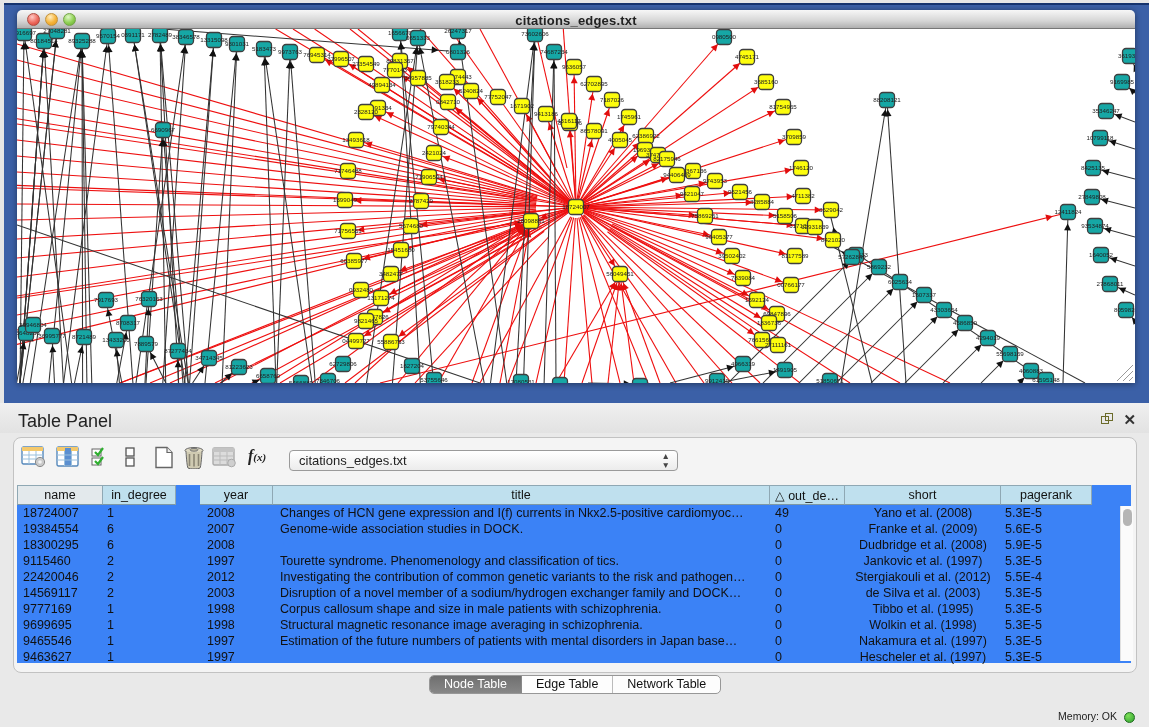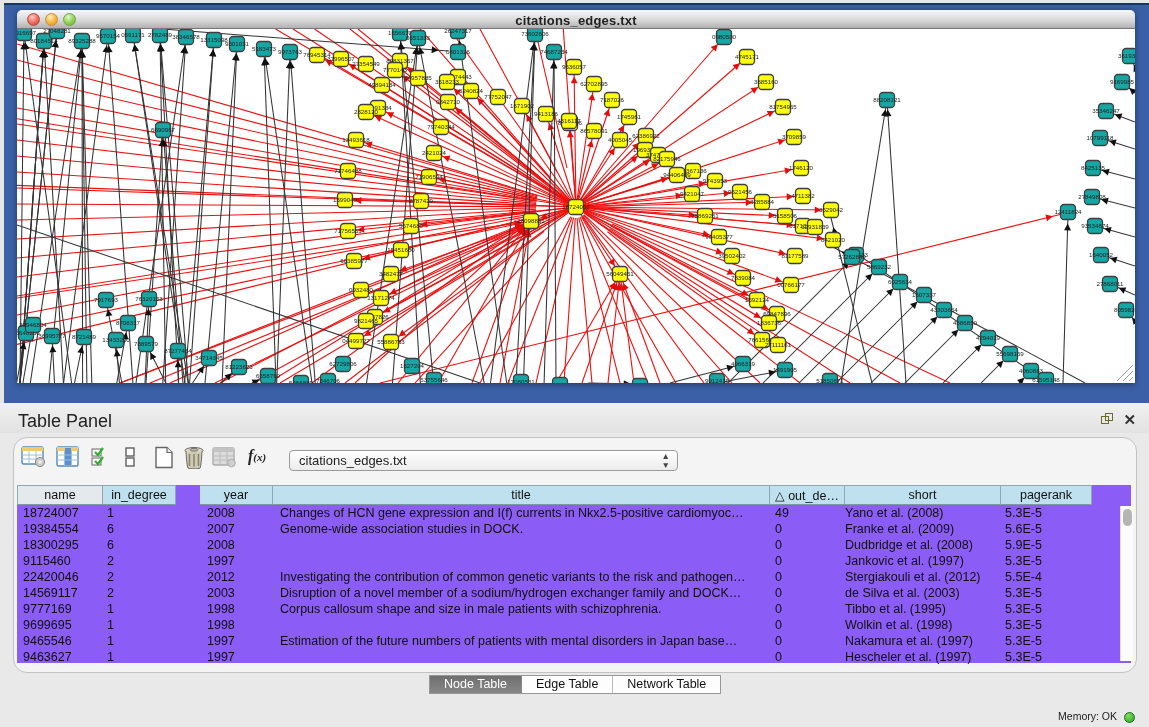--- a/index.html
+++ b/index.html
@@ -8,41 +8,41 @@
 #win{position:absolute;left:17px;top:10px;width:1118px;height:373px;border-radius:5px 5px 0 0;box-shadow:0 1px 6px rgba(0,0,0,.45)}
 #titlebar{position:absolute;left:0;top:0;width:100%;height:19px;border-radius:5px 5px 0 0;background:linear-gradient(#f7f7f7,#d6d6d6 60%,#b0b0b0);border-bottom:1px solid #777}
 #title{position:absolute;left:0;right:0;top:3px;text-align:center;font-size:13px;font-weight:bold;color:#222;letter-spacing:.2px}
 .tl{position:absolute;top:13px;width:13px;height:13px;border-radius:50%}
 #canvas{position:absolute;left:17px;top:29px;width:1118px;height:354px;background:#fff}
 #tablepanel{position:absolute;left:0;top:403px;width:1149px;height:324px;background:#e9e9e9}
 #tpheader{position:absolute;left:0;top:0;width:100%;height:30px;background:linear-gradient(#f0f0f0,#e2e2e2)}
 #tpheader span{position:absolute;left:18px;top:8px;font-size:18px;color:#222}
 #floatic{position:absolute;right:36px;top:10px;width:12px;height:11px}
 #closeic{position:absolute;right:13px;top:8px;font-size:15px;font-weight:bold;color:#333}
-#inner{position:absolute;left:13px;top:34px;width:1124px;height:236px;background:#f4f4f4;border:1px solid #c2c2c2;border-radius:14px}
+#inner{position:absolute;left:13px;top:34px;width:1124px;height:236px;background:#f4f4f4;border:1px solid #c2c2c2;border-radius:8px}
 #toolbar{position:absolute;left:2px;top:8px;height:30px;width:100%}
 .ic{position:absolute;top:0}
 #dropdown{position:absolute;left:273px;top:4px;width:389px;height:21px;background:linear-gradient(#fff,#ececec);border:1px solid #9a9a9a;border-radius:4px;font-size:13px;color:#222;padding:2px 0 0 9px}
 #dropdown .st{position:absolute;right:7px;top:1px;font-size:8.5px;color:#444;line-height:9px;text-align:center}
-#tbl{position:absolute;left:3px;top:47px;width:1114px;height:178px;background:#8b5cf6}
+#tbl{position:absolute;left:3px;top:47px;width:1114px;height:178px;background:#3b82f6}
 #thead{position:absolute;left:0;top:0;width:100%;height:20px;font-size:12.5px;color:#111}
 .th{position:absolute;top:0;height:20px;background:#bfe0ee;border-right:1px solid #8fa8b4;border-top:1px solid #8fa8b4;border-bottom:1px solid #7d98a5;text-align:center;padding-top:2px}
 #tbody{position:absolute;left:0;top:20px;width:100%;font-size:12.5px;color:#111}
 .tr{position:relative;height:16px;white-space:nowrap}
 .c{position:absolute;top:0;height:16px;overflow:hidden;padding-top:1px}
 .c.name{left:6px;width:92px}
 .c.indeg{left:90px;width:60px}
 .c.year{left:190px;width:60px}
 .c.title{left:263px;width:498px}
 .c.outde{left:758px;width:70px}
-.c.short{left:828px;width:156px;}
+.c.short{left:828px;width:156px;text-align:center}
 .c.pager{left:988px;width:100px}
 #vscroll{position:absolute;left:1103px;top:21px;width:13px;height:155px;background:#fbfbfb;border-left:1px solid #e0e0e0}
 #vthumb{position:absolute;left:2px;top:3px;width:9px;height:17px;background:#b5b5b5;border-radius:5px}
-#tabs{position:absolute;left:429px;top:272px;height:19px;border:1px solid #979797;border-radius:0;background:#fdfdfd;font-size:12.5px;overflow:hidden}
+#tabs{position:absolute;left:429px;top:272px;height:19px;border:1px solid #979797;border-radius:5px;background:#fdfdfd;font-size:12.5px;overflow:hidden}
 .tab{float:left;height:19px;padding:1px 14px 0;color:#111;border-right:1px solid #bbb}
 .tab.sel{background:linear-gradient(#6f6f6f,#8a8a8a);color:#fff;border-right:1px solid #888}
 .tab:last-child{border-right:none}
 #mem{position:absolute;right:32px;bottom:5px;font-size:10.5px;color:#222}
 #memdot{position:absolute;right:14px;bottom:4px;width:11px;height:11px;border-radius:50%;background:radial-gradient(circle at 35% 30%,#7fe05a,#2da12d);border:1px solid #1d6b1d}
 #lgray{position:absolute;left:0;top:0;width:4px;height:403px;background:#e6e6e6}
 #tgray{position:absolute;left:0;top:0;width:100%;height:3px;background:#e6e6e6}
 #rstrip{position:absolute;right:0px;top:403px;width:9px;height:324px;background:linear-gradient(90deg,#e9e9e9,#d5d5d5 55%,#e2e2e2)}
 </style></head>
 <body>
@@ -844,20 +844,21 @@
               <div class="c indeg">6</div>
               <div class="c year">2008</div>
               <div class="c outde">0</div>
               <div class="c short">Dudbridge et al. (2008)</div>
               <div class="c pager">5.9E-5</div>
             </div>
 <div class="tr">
               <div class="c name">9115460</div>
               <div class="c indeg">2</div>
               <div class="c year">1997</div>
+              <div class="c title">Tourette syndrome. Phenomenology and classification of tics.</div>
               <div class="c outde">0</div>
               <div class="c short">Jankovic et al. (1997)</div>
               <div class="c pager">5.3E-5</div>
             </div>
 <div class="tr">
               <div class="c name">22420046</div>
               <div class="c indeg">2</div>
               <div class="c year">2012</div>
               <div class="c title">Investigating the contribution of common genetic variants to the risk and pathogen…</div>
               <div class="c outde">0</div>
@@ -879,20 +880,21 @@
               <div class="c year">1998</div>
               <div class="c title">Corpus callosum shape and size in male patients with schizophrenia.</div>
               <div class="c outde">0</div>
               <div class="c short">Tibbo et al. (1995)</div>
               <div class="c pager">5.3E-5</div>
             </div>
 <div class="tr">
               <div class="c name">9699695</div>
               <div class="c indeg">1</div>
               <div class="c year">1998</div>
+              <div class="c title">Structural magnetic resonance image averaging in schizophrenia.</div>
               <div class="c outde">0</div>
               <div class="c short">Wolkin et al. (1998)</div>
               <div class="c pager">5.3E-5</div>
             </div>
 <div class="tr">
               <div class="c name">9465546</div>
               <div class="c indeg">1</div>
               <div class="c year">1997</div>
               <div class="c title">Estimation of the future numbers of patients with mental disorders in Japan base…</div>
               <div class="c outde">0</div>

